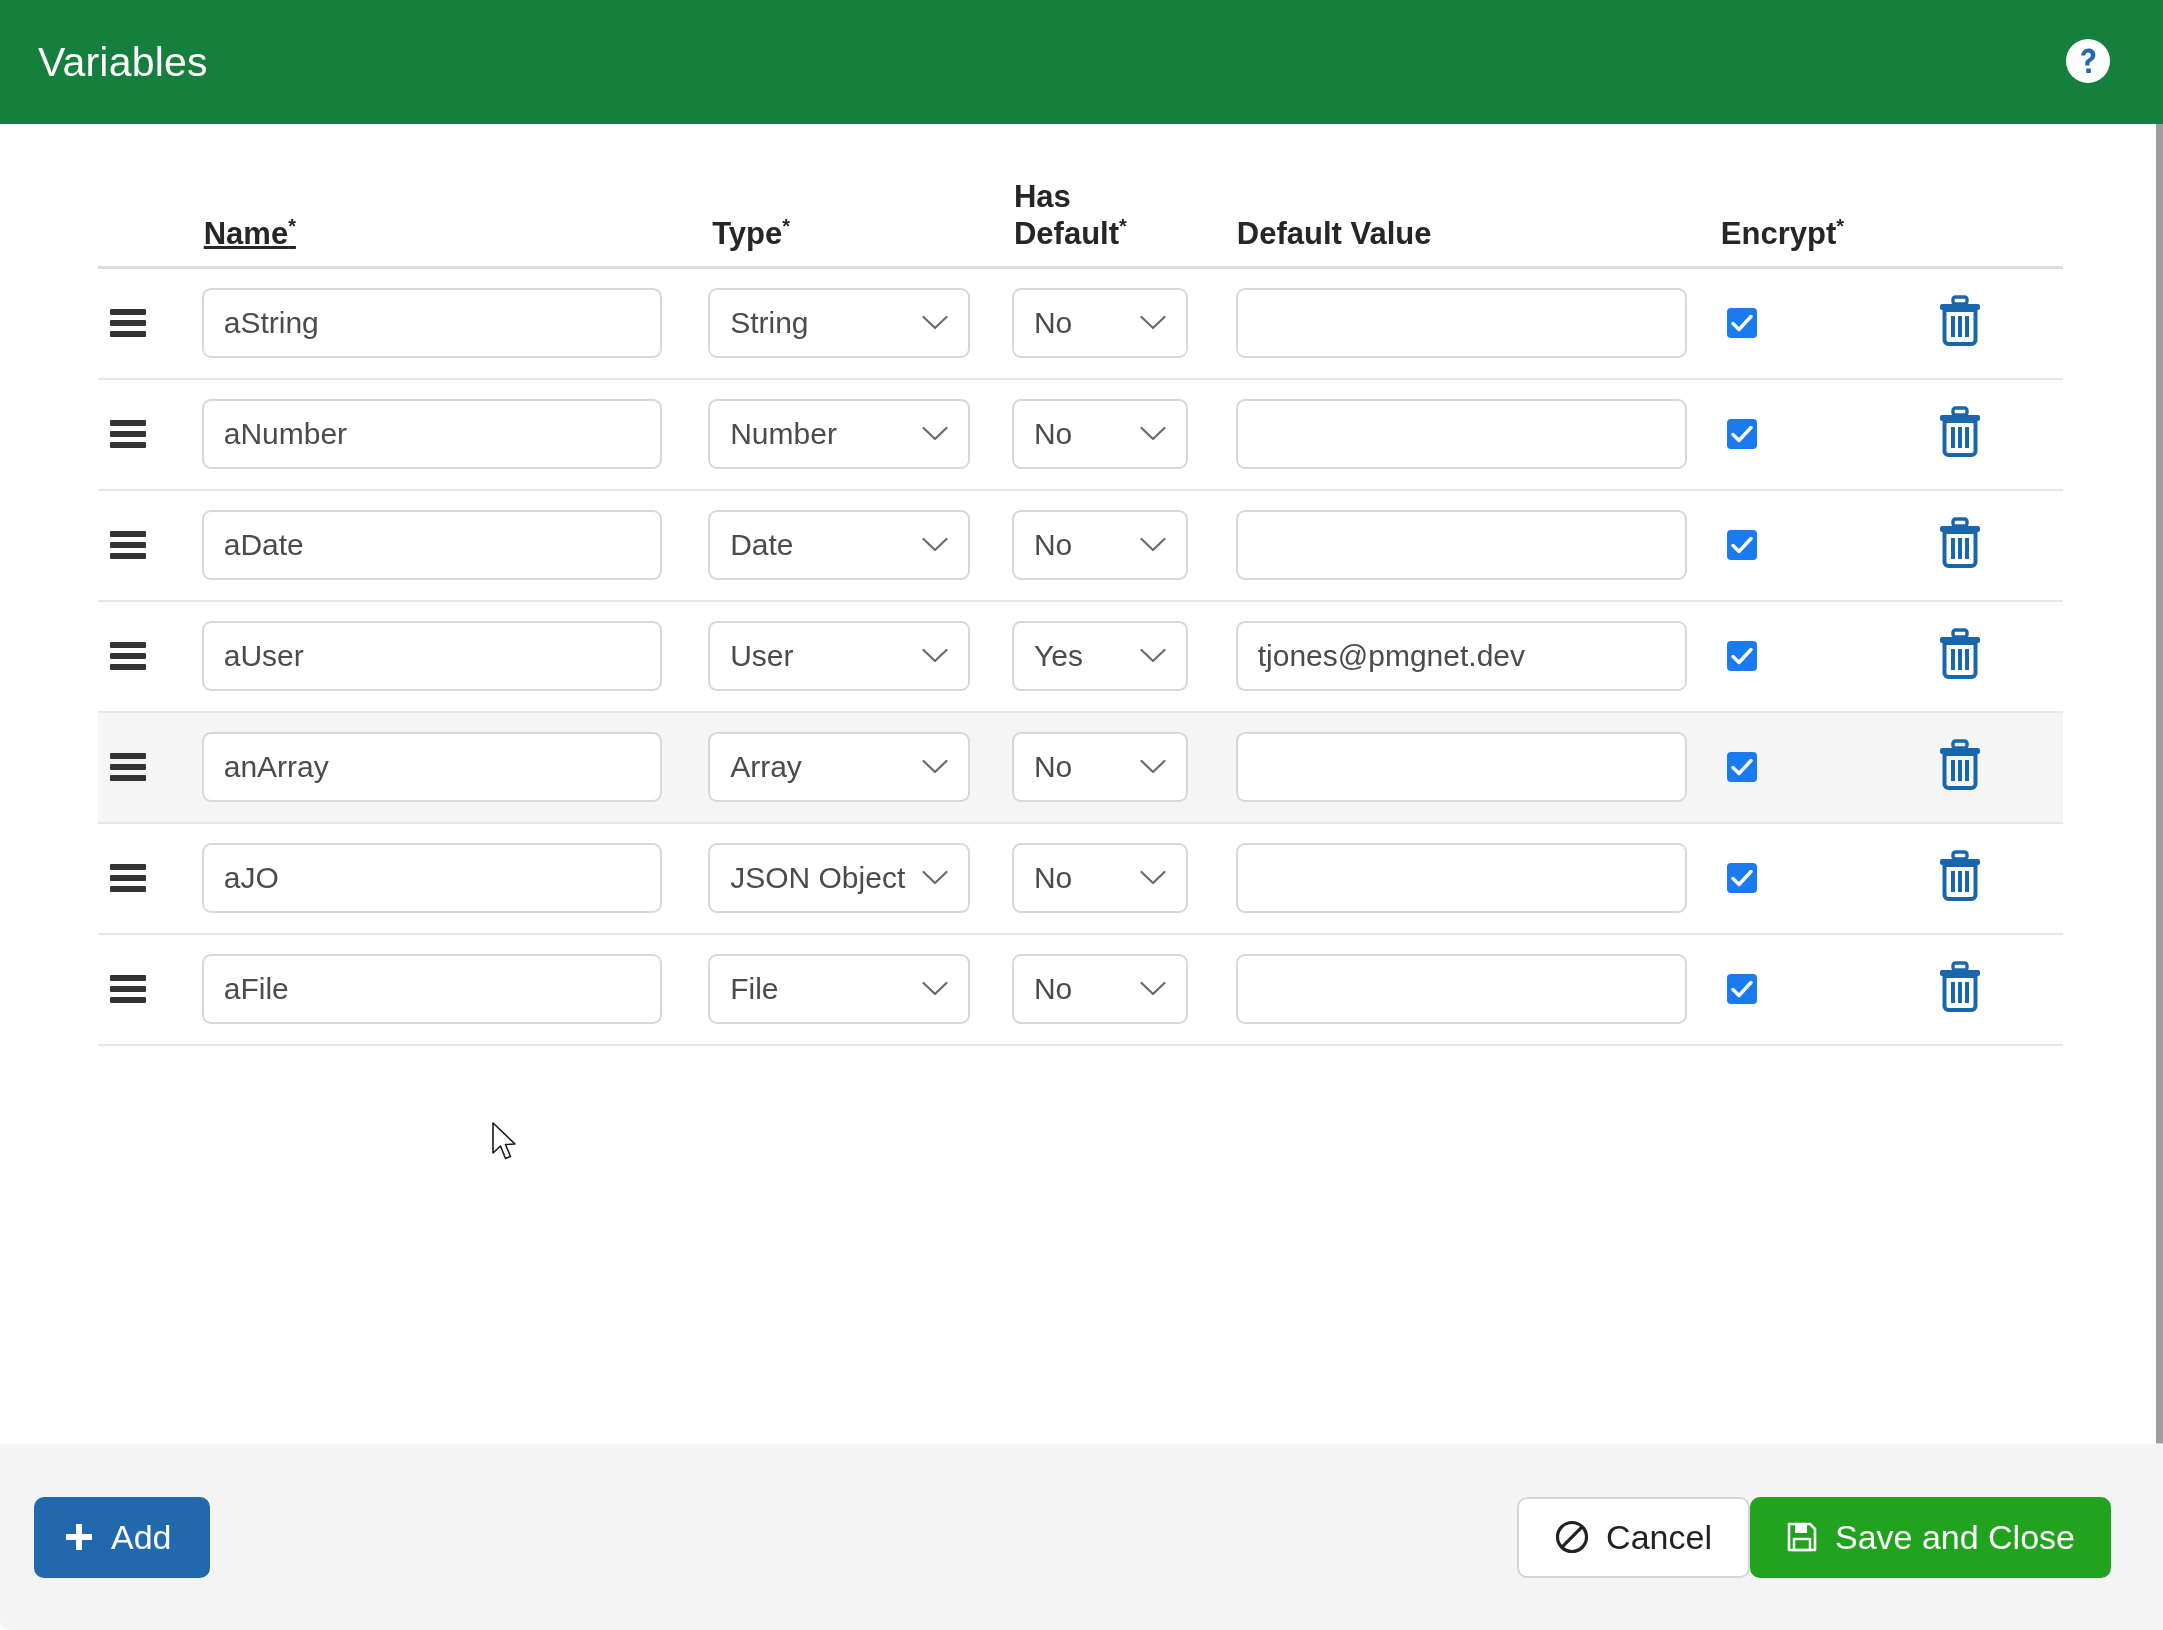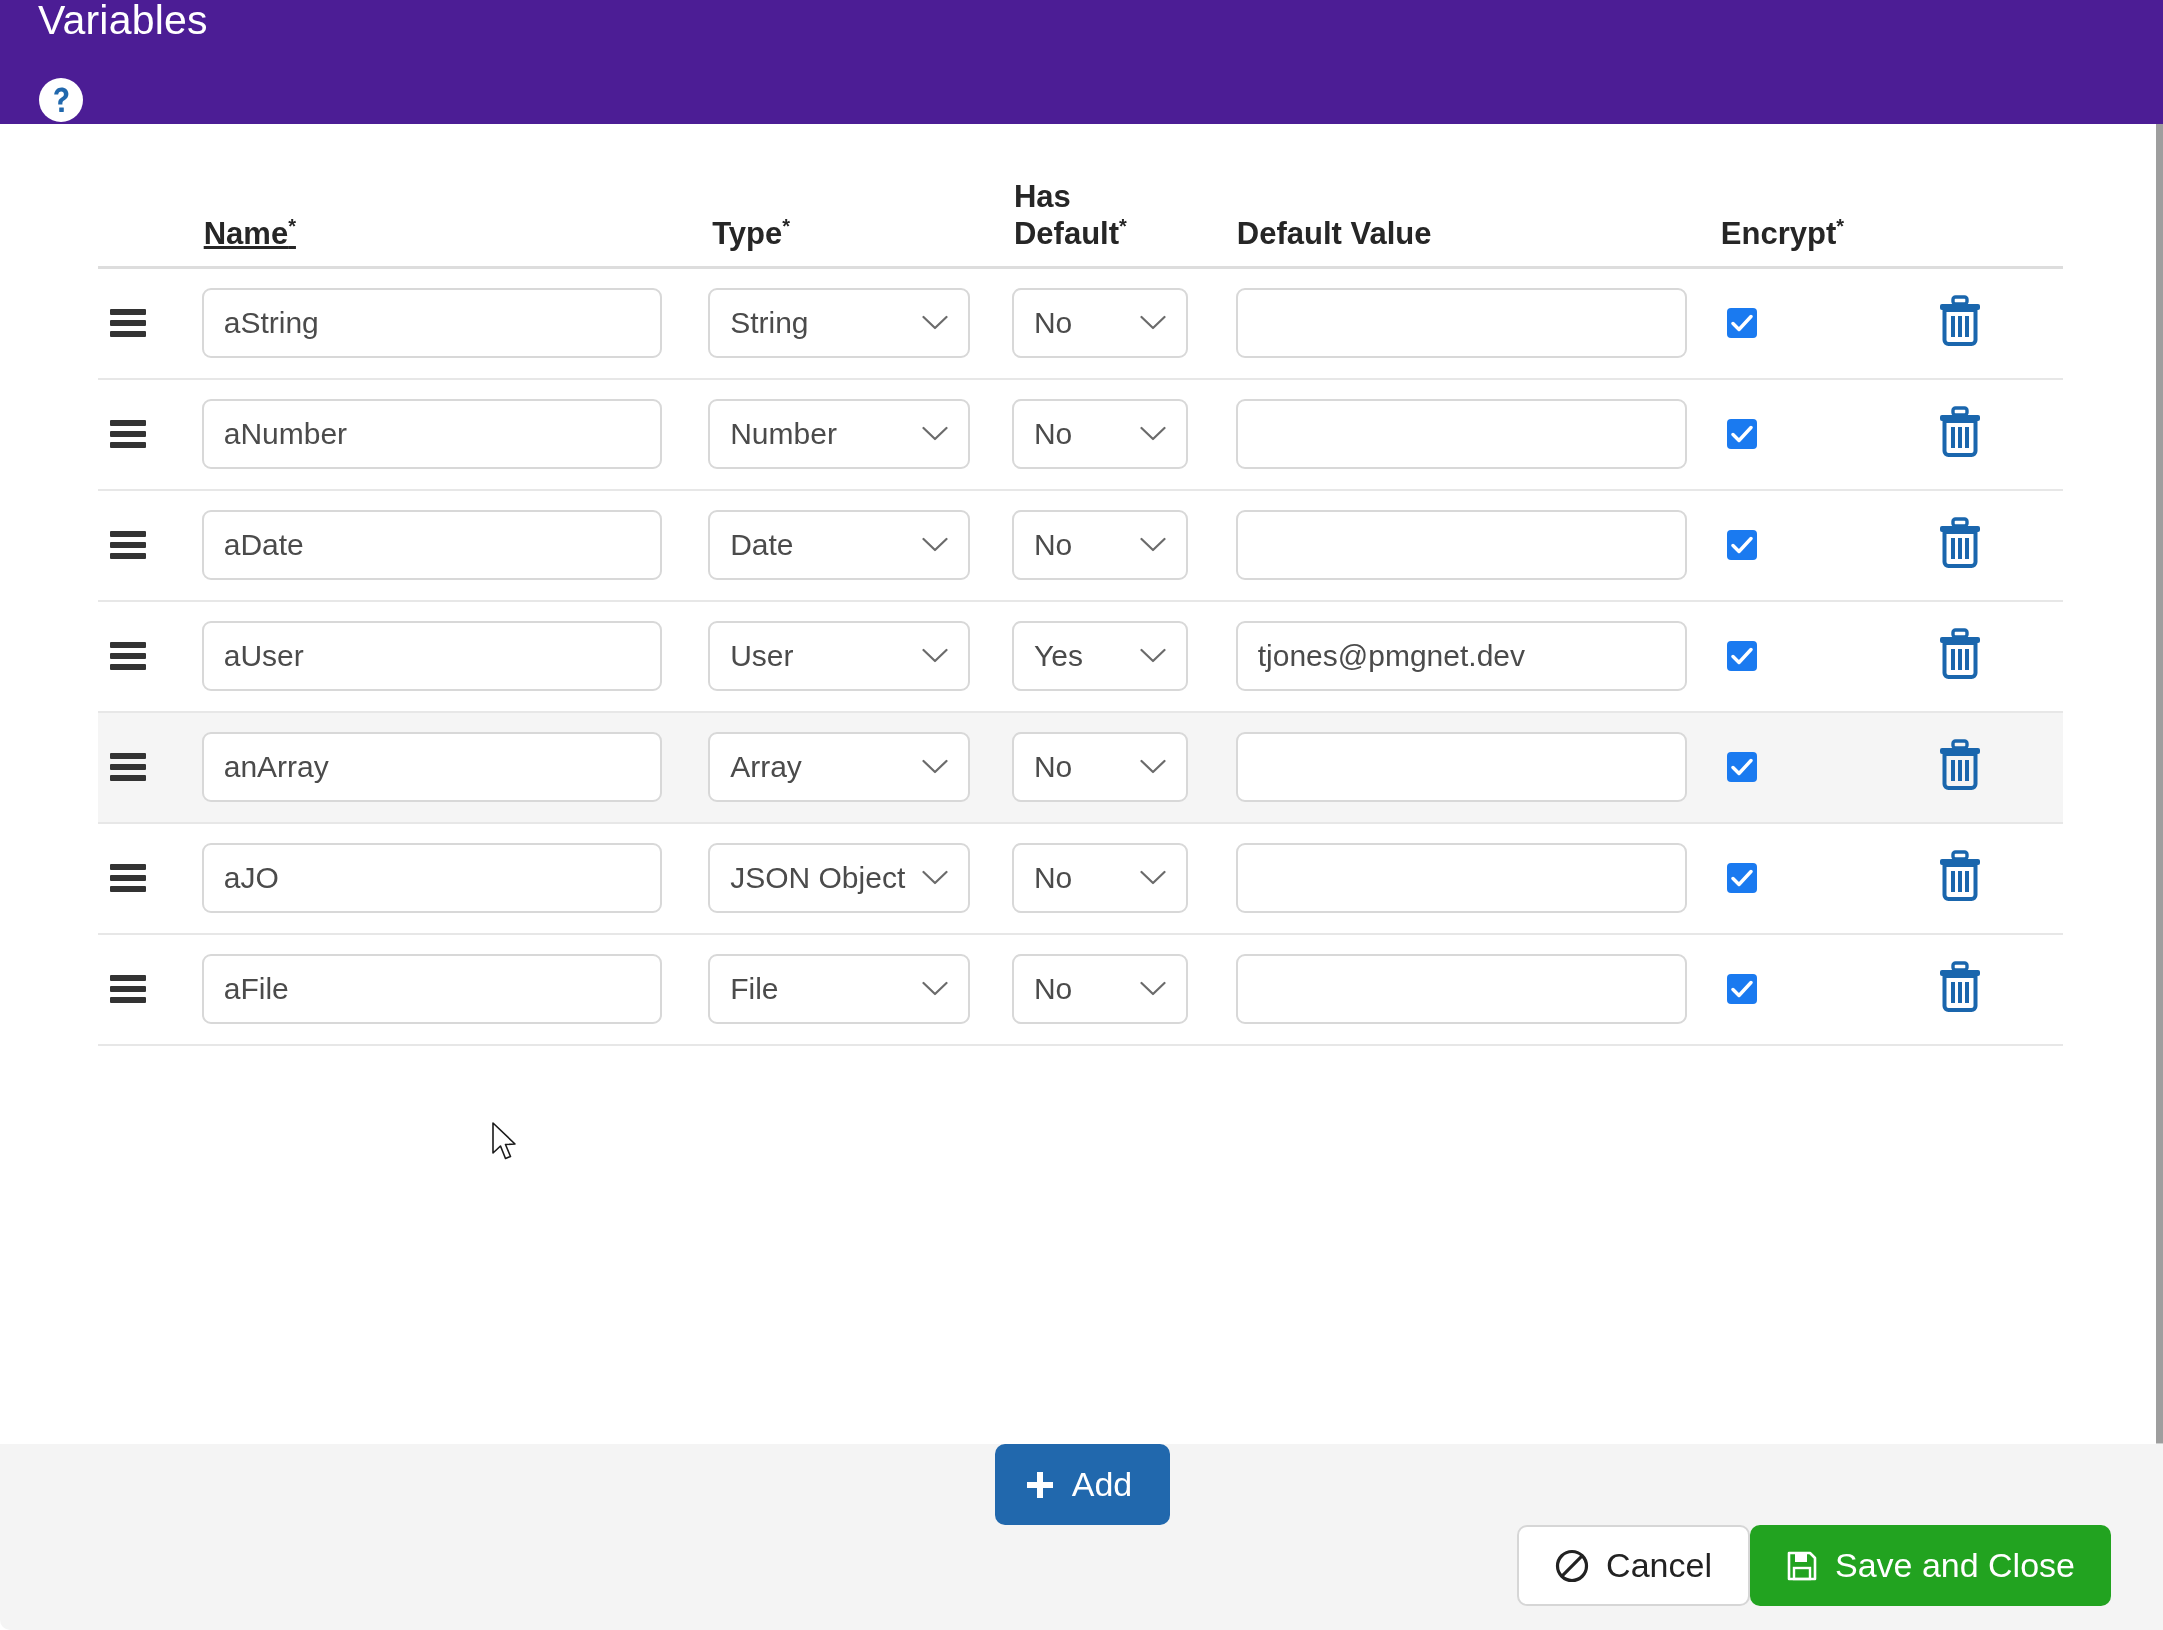--- a/index.html
+++ b/index.html
@@ -19,26 +19,25 @@
     background: #ffffff;
     display: flex;
     flex-direction: column;
   }
 
   
   .titlebar {
     position: relative;
     height: 124px;
     min-height: 124px;
-    background: #4c1d95;
-    display: flex;
-    align-items: flex-start;
+    background: #15803d;
+    display: flex;
+    align-items: center;
     justify-content: space-between;
     padding: 0 52px 0 38px;
-    flex-direction: column;
   }
   .titlebar-title {
     color: #ffffff;
     font-size: 41px;
     font-weight: 400;
     letter-spacing: 0.2px;
     line-height: 1;
   }
   .help-icon-btn {
     width: 46px;
@@ -223,22 +222,21 @@
 
   
   .footer {
     position: relative;
     height: 186px;
     min-height: 186px;
     background: #f4f4f4;
     border-bottom-left-radius: 10px;
     display: flex;
     align-items: center;
-    padding: 0 52px 0 54px;
-    flex-direction: column;
+    padding: 0 52px 0 34px;
   }
   .footer-right {
     margin-left: auto;
     display: flex;
     align-items: center;
   }
 
   .btn {
     display: inline-flex;
     align-items: center;

